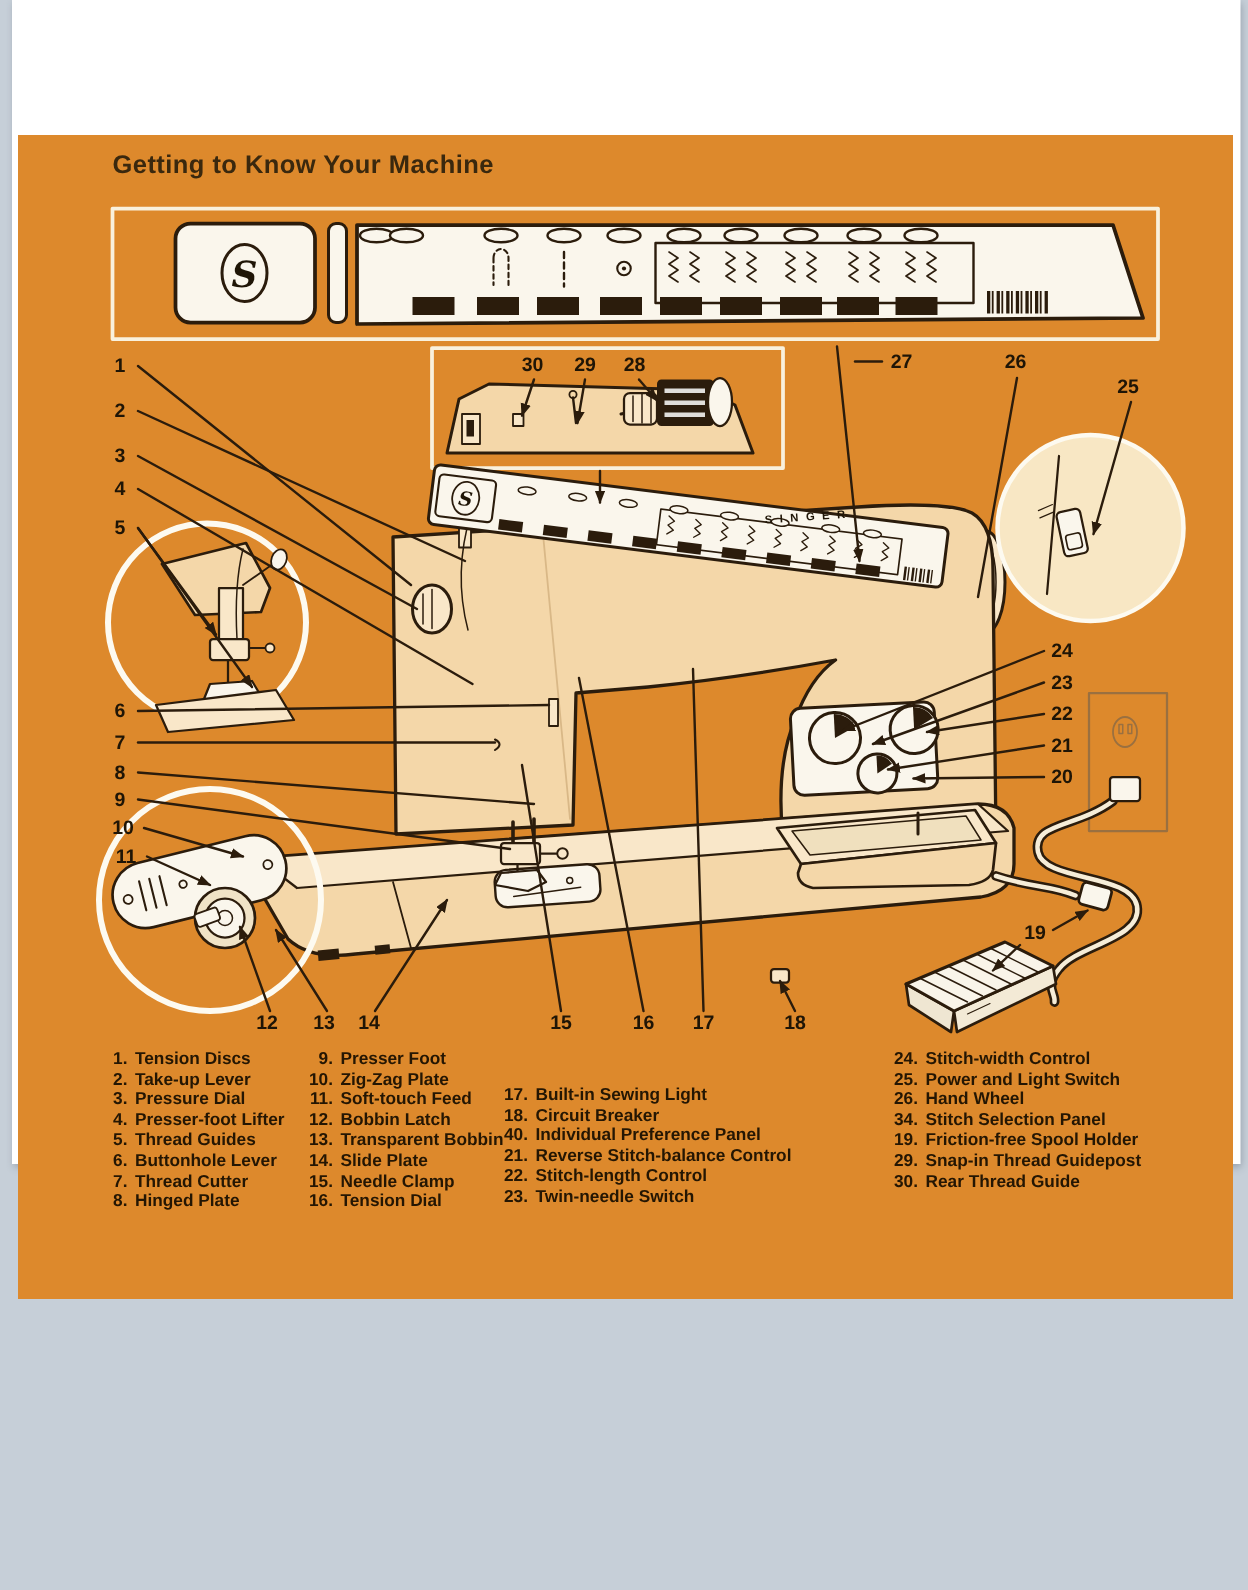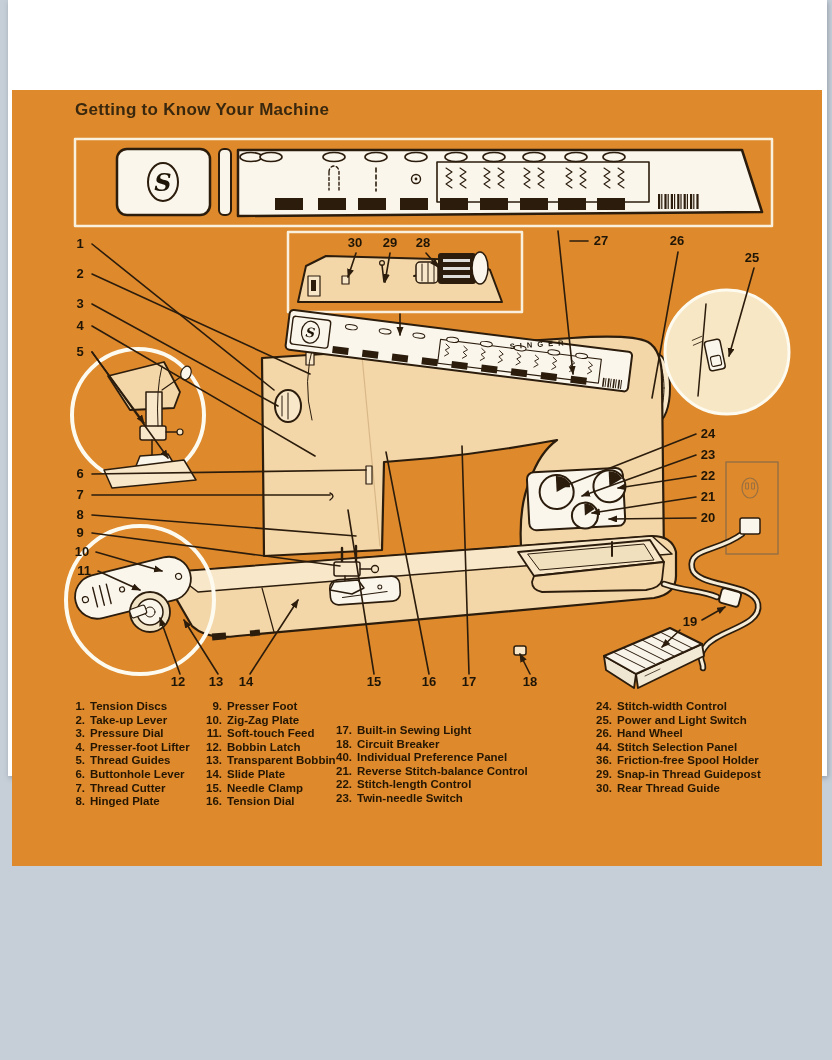--- a/index.html
+++ b/index.html
@@ -479,25 +479,25 @@
           </div>
           <div class="item">
             <span class="num">25.</span>
             <span class="lbl">Power and Light Switch</span>
           </div>
           <div class="item">
             <span class="num">26.</span>
             <span class="lbl">Hand Wheel</span>
           </div>
           <div class="item">
-            <span class="num">44.</span>
+            <span class="num">34.</span>
             <span class="lbl">Stitch Selection Panel</span>
           </div>
           <div class="item">
-            <span class="num">36.</span>
+            <span class="num">19.</span>
             <span class="lbl">Friction-free Spool Holder</span>
           </div>
           <div class="item">
             <span class="num">29.</span>
             <span class="lbl">Snap-in Thread Guidepost</span>
           </div>
           <div class="item">
             <span class="num">30.</span>
             <span class="lbl">Rear Thread Guide</span>
           </div>

